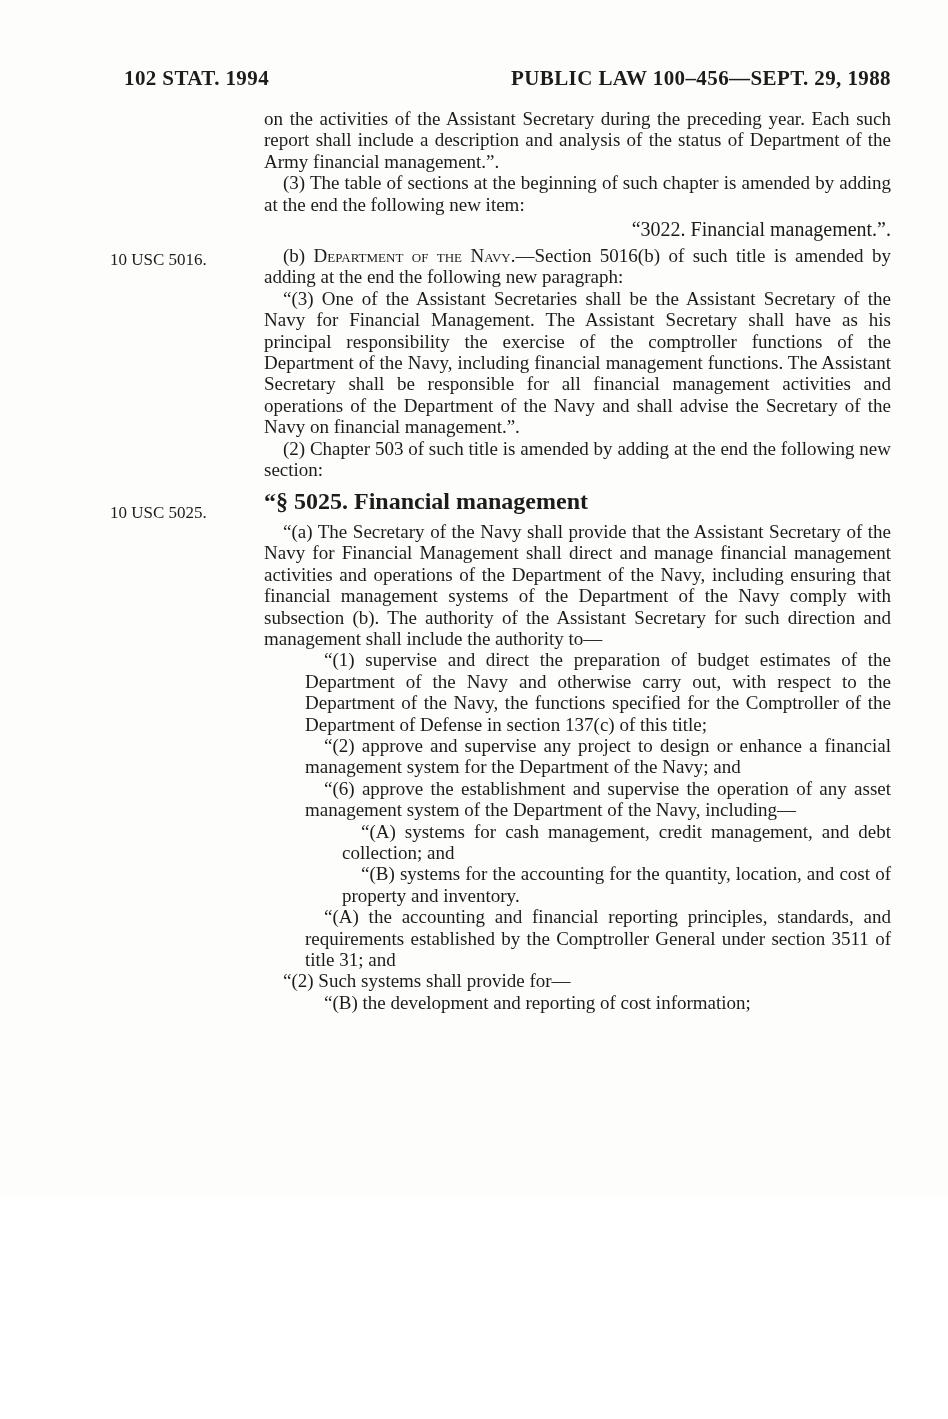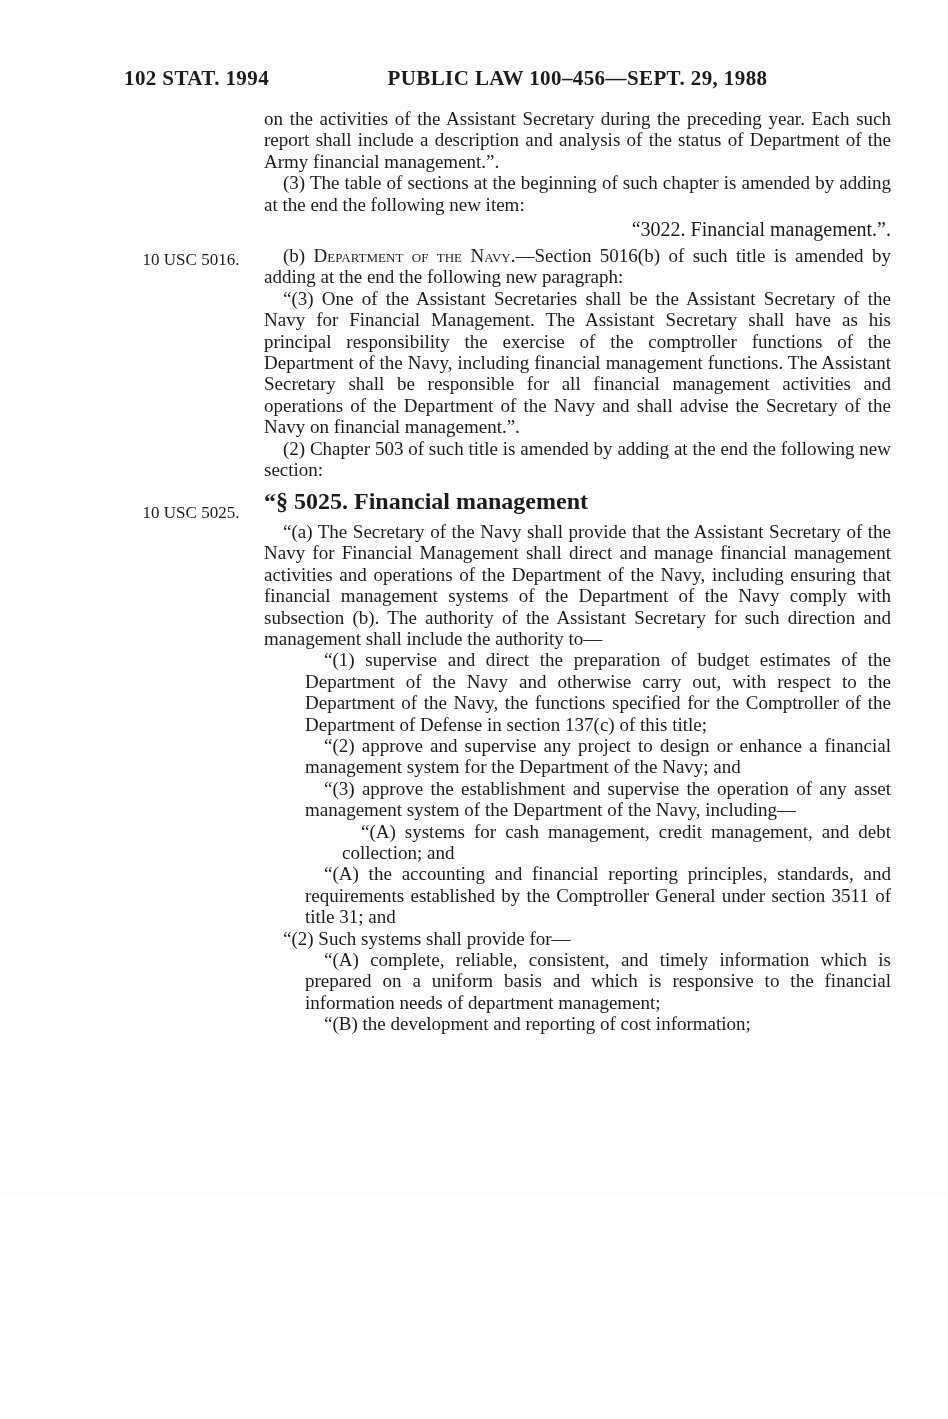--- a/index.html
+++ b/index.html
@@ -19,34 +19,33 @@
     font-size: 21px;
     font-weight: bold;
     letter-spacing: 0.4px;
     white-space: nowrap;
   }
   .header-title {
     position: absolute;
     top: 66px;
     left: 264px;
     width: 627px;
-    text-align: center;
+    text-align: right;
     font-size: 21px;
     font-weight: bold;
     letter-spacing: 0.4px;
     white-space: nowrap;
   }
   .margin-note {
     position: absolute;
-    left: 122px;
+    left: 110px;
     width: 138px;
     font-size: 17px;
     line-height: 19px;
     white-space: nowrap;
-    text-align: center;
   }
   .note-5016 { top: 250px; }
   .note-5025 { top: 503px; }
   .body-col {
     position: absolute;
     top: 108px;
     left: 264px;
     width: 627px;
     font-size: 19px;
     line-height: 21.4px;
@@ -98,29 +97,29 @@
     <p class="ind">(2) Chapter 503 of such title is amended by adding at the end the following new section:</p>
 
     <p class="hd">“§ 5025. Financial management</p>
 
     <p class="ind">“(a) The Secretary of the Navy shall provide that the Assistant Secretary of the Navy for Financial Management shall direct and manage financial management activities and operations of the Department of the Navy, including ensuring that financial management systems of the Department of the Navy comply with subsection (b). The authority of the Assistant Secretary for such direction and management shall include the authority to—</p>
 
     <p class="l1">“(1) supervise and direct the preparation of budget estimates of the Department of the Navy and otherwise carry out, with respect to the Department of the Navy, the functions specified for the Comptroller of the Department of Defense in section 137(c) of this title;</p>
 
     <p class="l1">“(2) approve and supervise any project to design or enhance a financial management system for the Department of the Navy; and</p>
 
-    <p class="l1">“(3) approve the establishment and supervise the operation of any asset management system of the Department of the Navy, including—</p>
+    <p class="l1">“(6) approve the establishment and supervise the operation of any asset management system of the Department of the Navy, including—</p>
 
     <p class="l2">“(A) systems for cash management, credit management, and debt collection; and</p>
 
+    <p class="l2">“(B) systems for the accounting for the quantity, location, and cost of property and inventory.</p>
 
 
     <p class="l1">“(A) the accounting and financial reporting principles, standards, and requirements established by the Comptroller General under section 3511 of title 31; and</p>
 
 
     <p class="ind">“(2) Such systems shall provide for—</p>
 
-    <p class="l1">“(A) complete, reliable, consistent, and timely information which is prepared on a uniform basis and which is responsive to the financial information needs of department management;</p>
 
     <p class="l1">“(B) the development and reporting of cost information;</p>
 
   </div>
 </div>
 
 </body></html>

